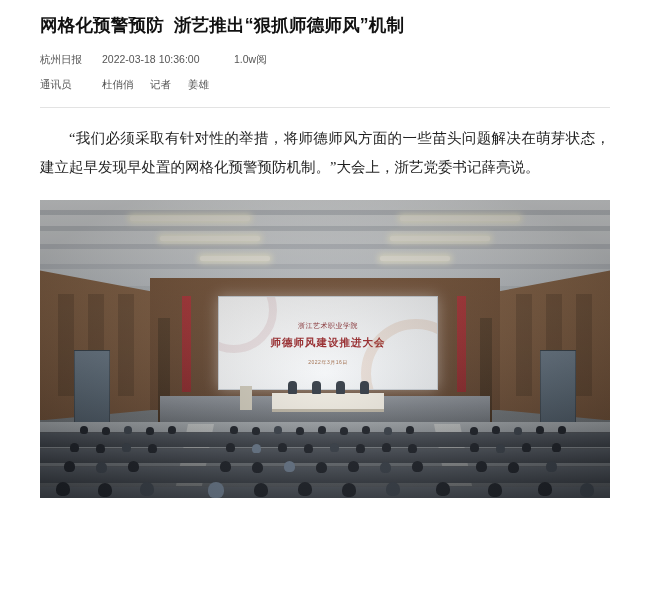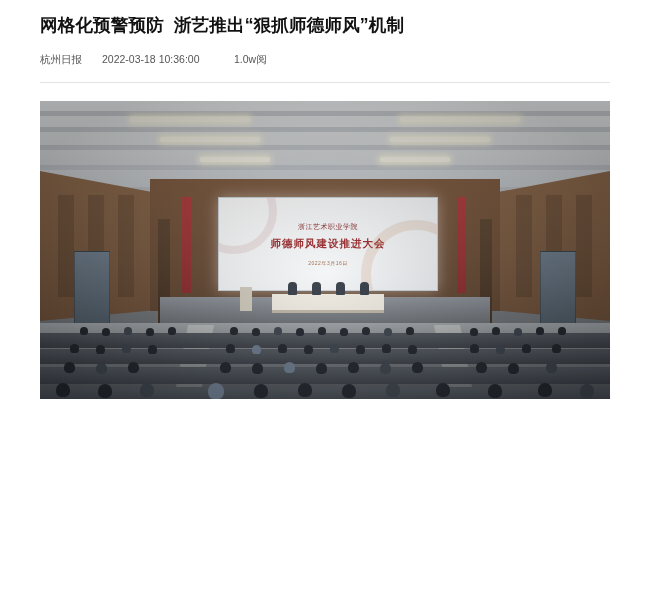--- a/index.html
+++ b/index.html
@@ -275,24 +275,28 @@
 <body>
 
 <div class="page">
 
   <h1 class="headline"><span>网格化预警预防</span><span class="gap"></span><span>浙艺推出“狠抓师德师风”机制</span></h1>
 
   <div class="meta">
     <div class="meta-row">
       <span class="meta-source">杭州日报</span><span class="meta-date">2022-03-18  10:36:00</span><span class="meta-reads">1.0w阅</span>
     </div>
+    <div class="meta-row">
+      <span class="meta-role">通讯员</span><span class="meta-name1">杜俏俏</span><span class="meta-role2">记者</span><span class="meta-name2">姜雄</span>
+    </div>
   </div>
 
   <hr class="divider">
 
+  <p class="para">“我们必须采取有针对性的举措，将师德师风方面的一些苗头问题解决在萌芽状态，建立起早发现早处置的网格化预警预防机制。”大会上，浙艺党委书记薛亮说。</p>
 
   <div class="figure">
     <div class="hall">
 
       <div class="ceiling">
         <div class="slat" style="top:10px"></div>
         <div class="slat" style="top:26px"></div>
         <div class="slat" style="top:44px"></div>
         <div class="slat" style="top:64px"></div>
         <div class="ceiling-light" style="left:90px; top:16px; width:120px"></div>

